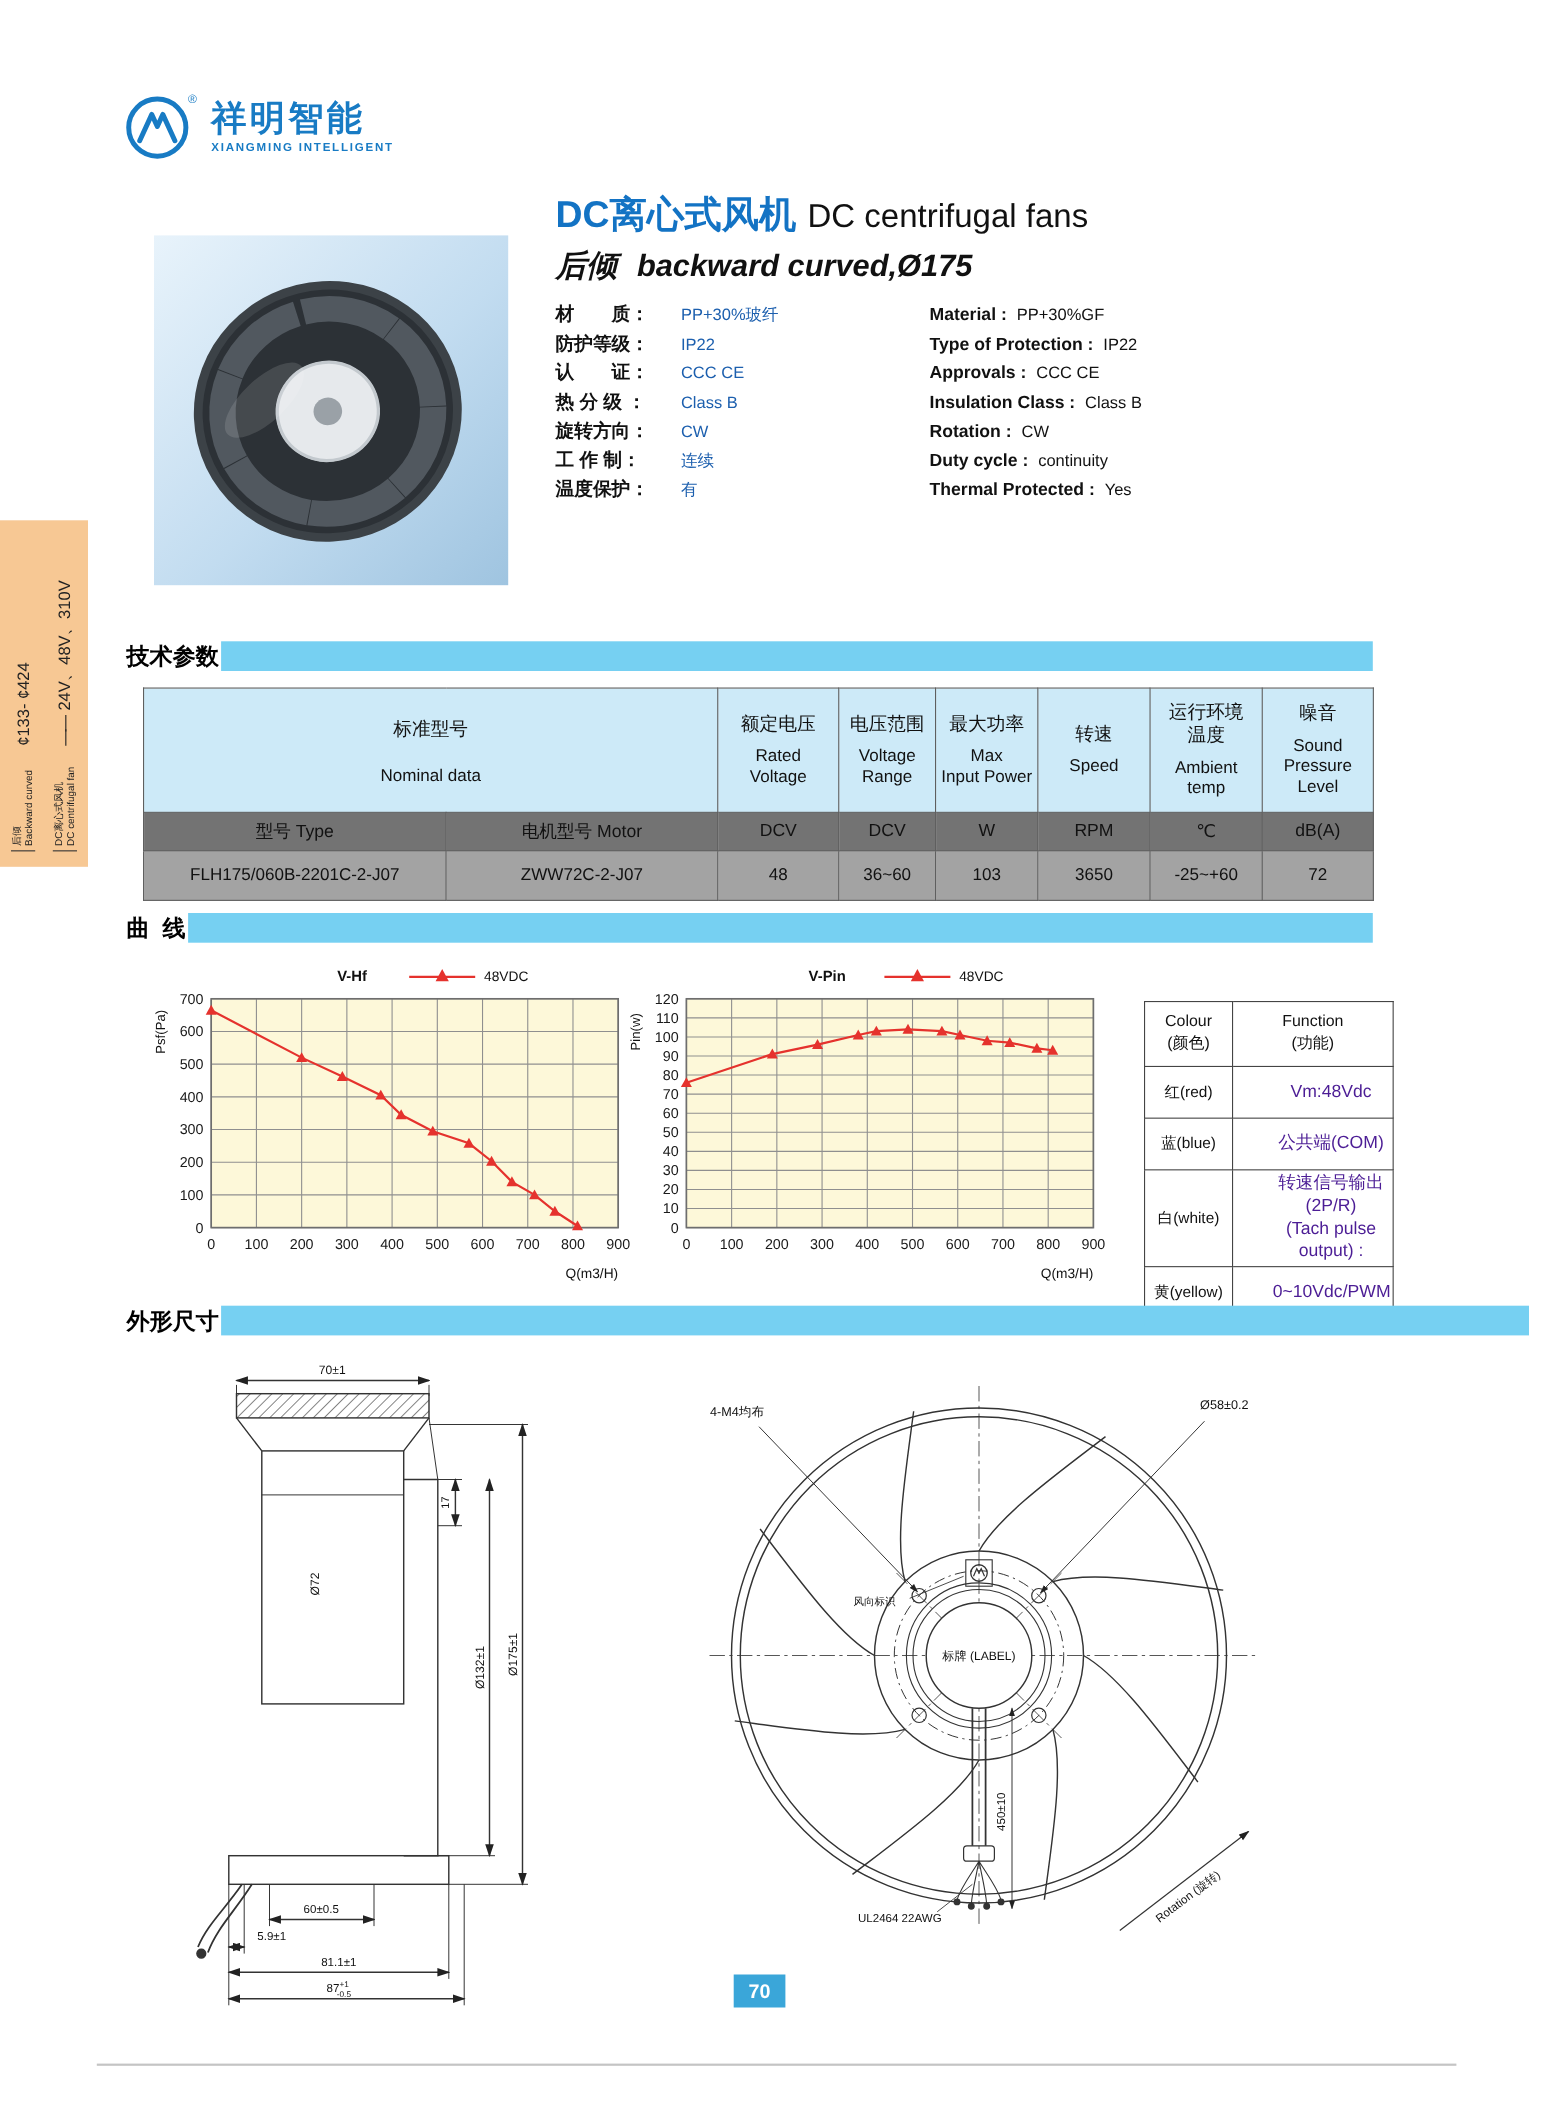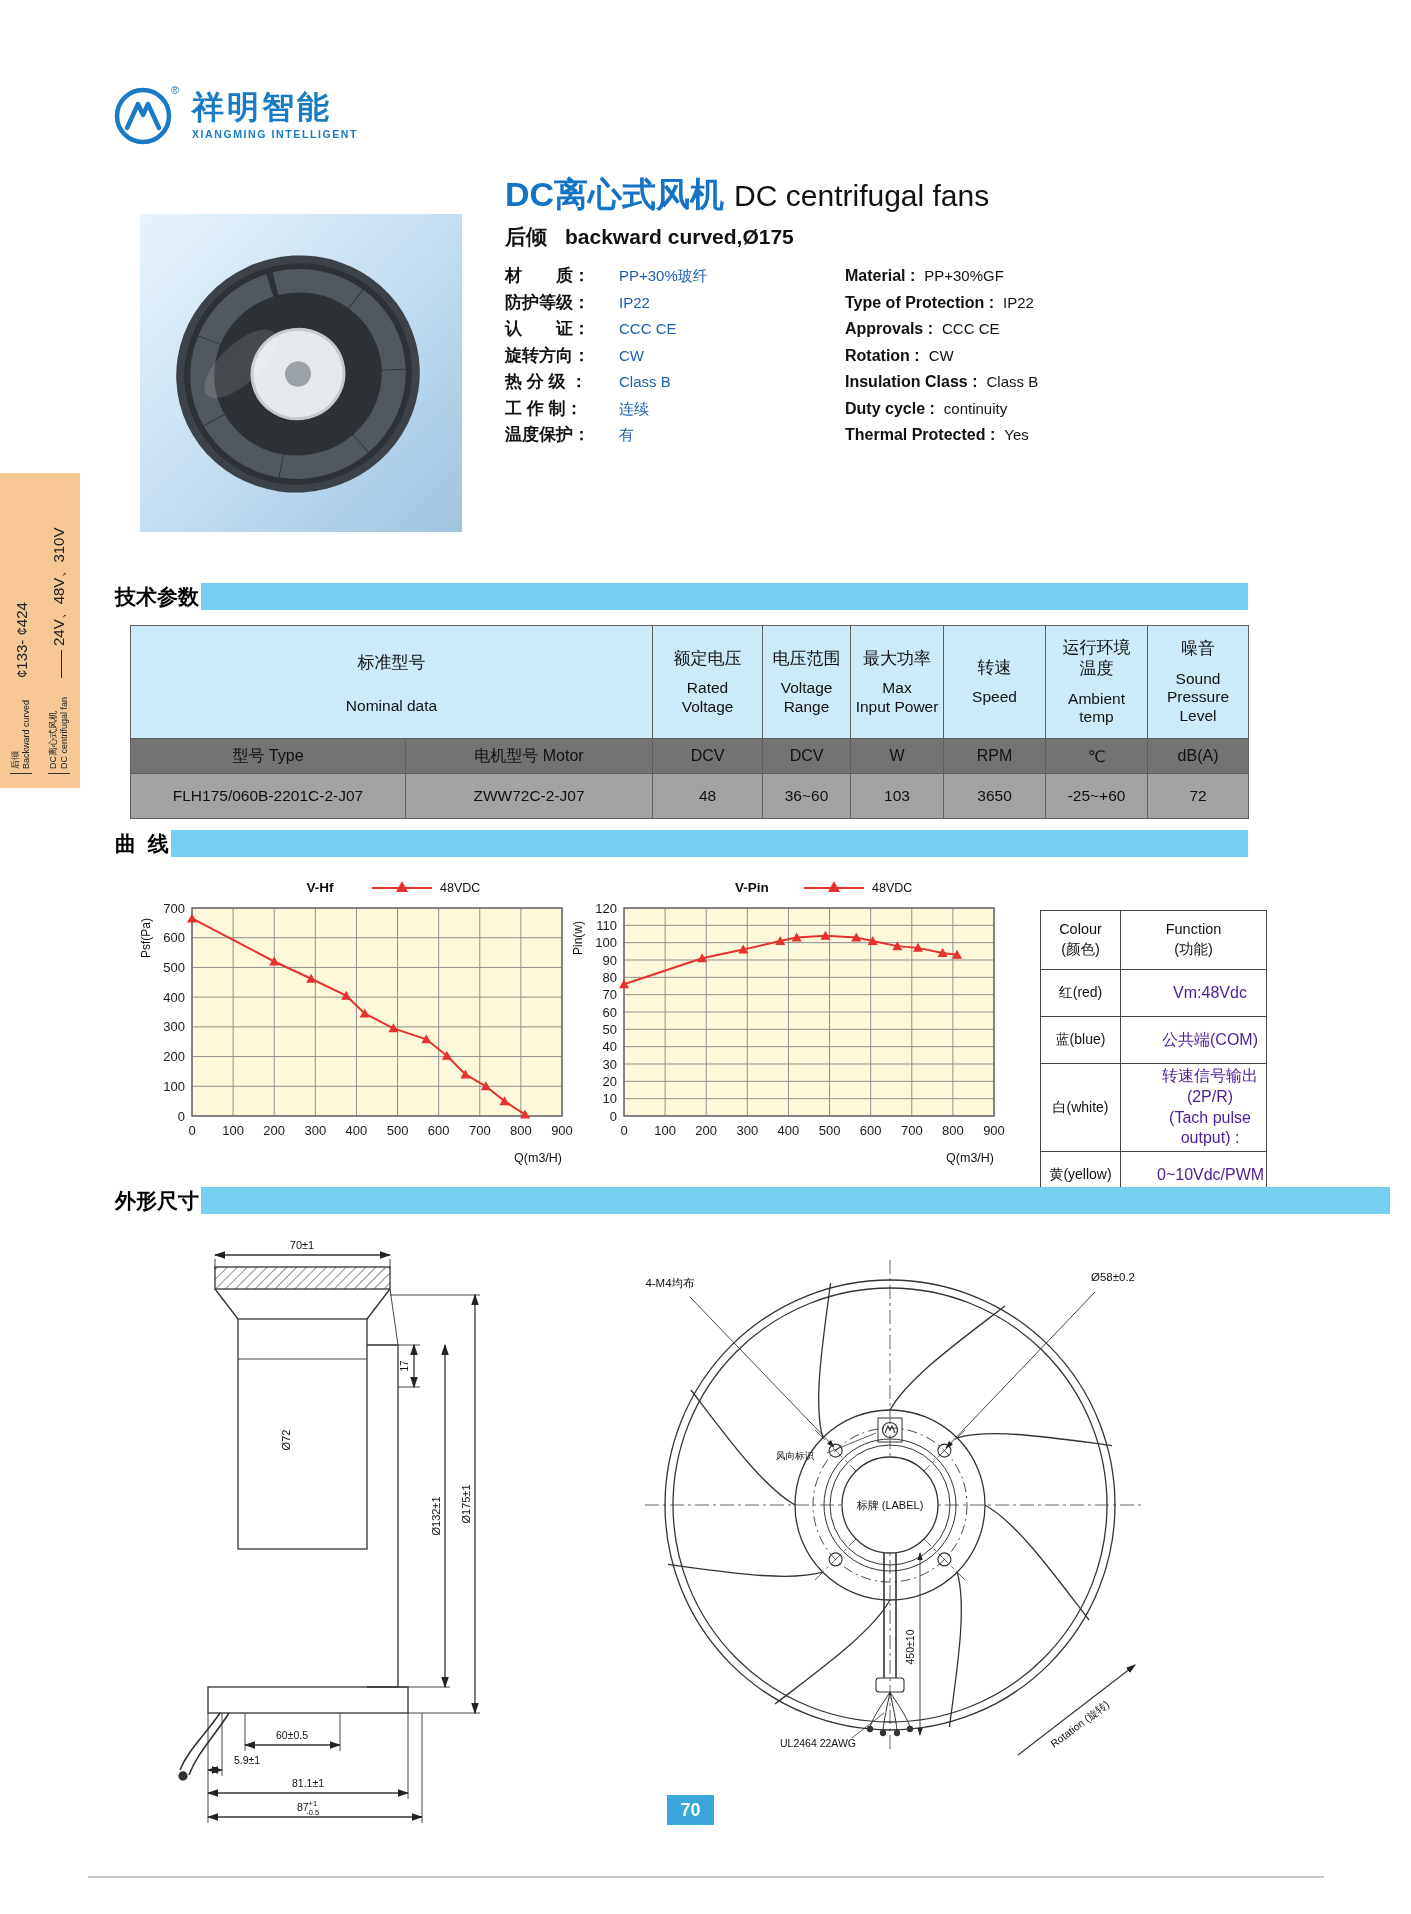--- a/index.html
+++ b/index.html
@@ -23,21 +23,21 @@
   .sb-dash{font-size:15px;color:#222;letter-spacing:-2px;margin-right:6px;}
 
   
   .photo{position:absolute;left:140px;top:214px;width:322px;height:318px;
          background:linear-gradient(135deg,#e8f3fb 0%,#c2dcf0 55%,#9fc4e0 100%);}
 
   
   .title-block{position:absolute;left:505px;top:172px;width:560px;}
   .tb-h1 .cn{font-size:34px;font-weight:bold;color:#1373c4;}
   .tb-h1 .en{font-size:30px;font-weight:500;color:#111;margin-left:10px;}
-  .tb-h2{margin-top:5px;font-size:21px;font-weight:bold;color:#111;}
+  .tb-h2{margin-top:5px;font-size:28px;font-weight:bold;color:#111;font-style:italic;}
   .tb-h2 .en{margin-left:18px;}
   .spec-list{margin-top:13px;}
   .spec-row{display:grid;grid-template-columns:112px 228px auto;align-items:baseline;height:26.5px;}
   .spec-row .sl{font-size:17px;font-weight:bold;color:#111;white-space:pre;}
   .spec-row .sv{font-size:15px;color:#1c5fae;padding-left:2px;}
   .spec-row .el{font-size:16px;font-weight:bold;color:#111;}
   .spec-row .ev{font-size:15px;color:#111;margin-left:9px;}
 
   
   .sec{position:absolute;display:flex;align-items:center;gap:2px;height:27px;}
@@ -147,28 +147,28 @@
           <span class="sl">防护等级：</span>
           <span class="sv">IP22</span>
           <span><span class="el">Type of Protection :</span><span class="ev">IP22</span></span>
         </div>
         <div class="spec-row">
           <span class="sl">认　　证：</span>
           <span class="sv">CCC CE</span>
           <span><span class="el">Approvals :</span><span class="ev">CCC CE</span></span>
         </div>
         <div class="spec-row">
+          <span class="sl">热 分 级 ：</span>
+          <span class="sv">Class B</span>
+          <span><span class="el">Insulation Class :</span><span class="ev">Class B</span></span>
+        </div>
+        <div class="spec-row">
           <span class="sl">旋转方向：</span>
           <span class="sv">CW</span>
           <span><span class="el">Rotation :</span><span class="ev">CW</span></span>
-        </div>
-        <div class="spec-row">
-          <span class="sl">热 分 级 ：</span>
-          <span class="sv">Class B</span>
-          <span><span class="el">Insulation Class :</span><span class="ev">Class B</span></span>
         </div>
         <div class="spec-row">
           <span class="sl">工 作 制：</span>
           <span class="sv">连续</span>
           <span><span class="el">Duty cycle :</span><span class="ev">continuity</span></span>
         </div>
         <div class="spec-row">
           <span class="sl">温度保护：</span>
           <span class="sv">有</span>
           <span><span class="el">Thermal Protected :</span><span class="ev">Yes</span></span>

